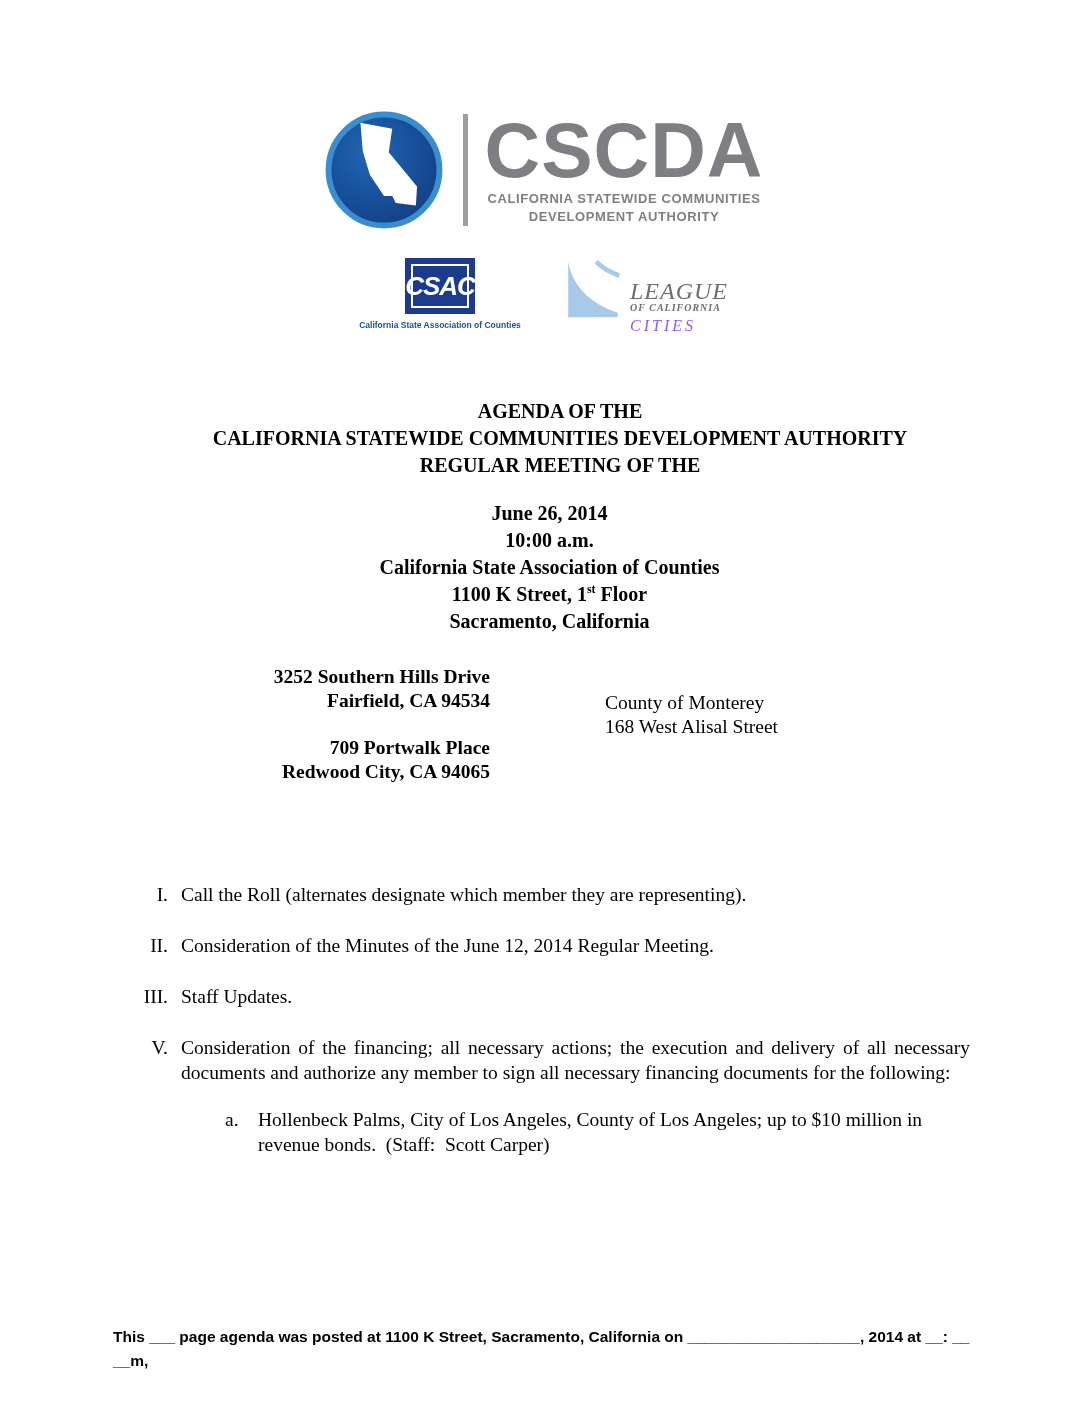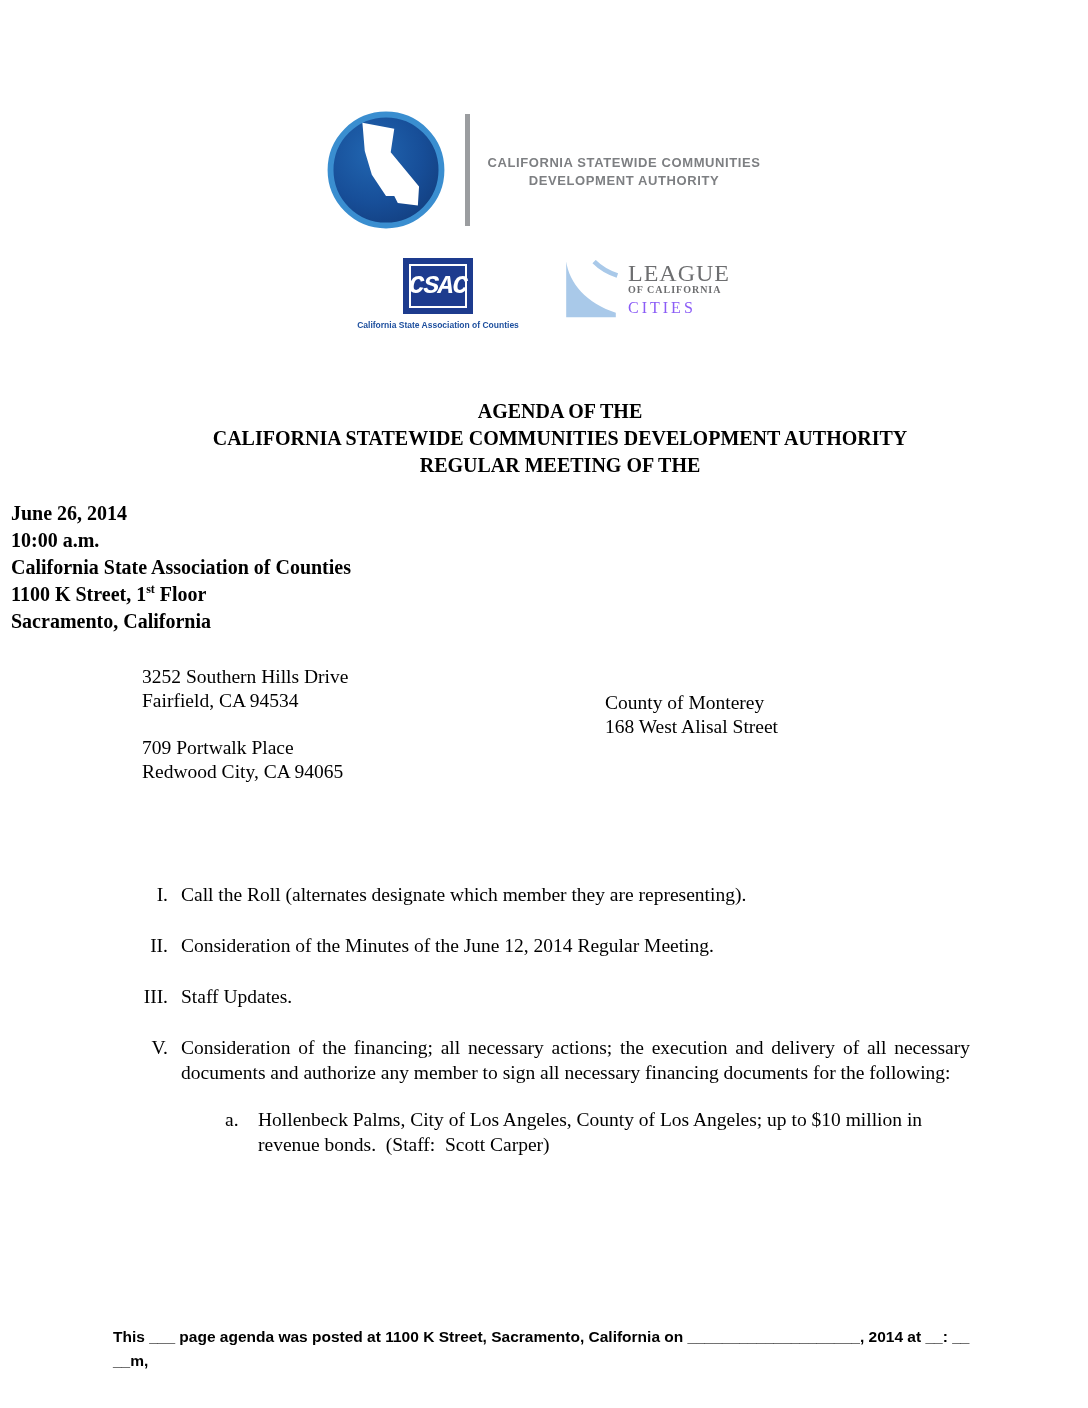--- a/index.html
+++ b/index.html
@@ -71,65 +71,65 @@
     position: relative;
     display: flex; align-items: center; justify-content: center;
   }
   .csac-square .inner {
     position: absolute; inset: 3px;
     border: 2px solid #ffffff;
     display: flex; align-items: center; justify-content: center;
   }
   .csac-acronym {
     color: #ffffff;
-    font-family: Liberation Mono, monospace;
+    font-family: Liberation Sans, sans-serif;
     font-weight: bold;
     font-style: italic;
     font-size: 26px;
     letter-spacing: -1px;
     text-align: right;
   }
   .csac-caption {
     margin-top: 6px;
     font-family: "Liberation Sans", sans-serif;
     font-weight: bold;
     font-size: 8.5px;
     color: #1d4f9e;
     white-space: nowrap;
   }
   .league-block { display: flex; align-items: flex-start; gap: 6px; margin-top: 2px; }
   .league-swoosh { width: 62px; height: 62px; flex: none; }
-  .league-text { display: flex; flex-direction: column; align-items: flex-start; margin-top: 2px; }
+  .league-text { display: flex; flex-direction: column; align-items: flex-start; margin-top: 20px; font-style: italic; }
   .league-l1 { font-family: "Liberation Serif", serif; font-size: 24px; line-height: 22px; color: #6d6e70; letter-spacing: 1px; }
   .league-l2 { font-family: "Liberation Serif", serif; font-size: 10px; line-height: 12px; color: #6d6e70; letter-spacing: 1px; font-weight: bold; }
   .league-l3 { font-family: "Liberation Serif", serif; font-size: 16px; line-height: 24px; color: #8b5cf6; letter-spacing: 3px; }
 
   
   .title-block {
     position: absolute;
     top: 398px; left: 16px; width: 100%;
     text-align: center;
     font-weight: bold;
     font-size: 20px;
     line-height: 27px;
   }
   .meeting-block {
     position: absolute;
     top: 500px; left: 0; width: 100%;
-    text-align: left;
+    text-align: center;
     font-weight: bold;
     font-size: 20px;
     line-height: 27px;
     padding-left: 11px;
   }
   .meeting-block sup { font-size: 12px; vertical-align: super; line-height: 0; }
 
   
   .locations { position: absolute; top: 665px; left: 0; width: 100%; height: 130px; font-size: 19.5px; line-height: 24px; }
-  .loc-left { position: absolute; left: 142px; width: 340px; text-align: left; }
+  .loc-left { position: absolute; left: 150px; width: 340px; text-align: right; font-weight: bold; }
   .loc-left .gap { height: 23px; }
   .loc-right { position: absolute; left: 605px; top: 26px; width: 330px; text-align: left; }
 
   
   .agenda { position: absolute; top: 882px; left: 115px; right: 118px; font-size: 19.5px; line-height: 25px; }
   .agenda-item { display: flex; margin-bottom: 26px; }
   .agenda-item .num { width: 66px; flex: none; text-align: right; padding-right: 13px; }
   .agenda-item .txt { flex: 1; }
   .agenda-item .txt.justify { text-align: justify; }
   .agenda-sub { display: flex; margin: 22px 0 0 110px; }
@@ -161,20 +161,21 @@
             <stop offset="60%" stop-color="#174e98"></stop>
             <stop offset="100%" stop-color="#123d7d"></stop>
           </radialGradient>
         </defs>
         <circle cx="50" cy="50" r="47" fill="url(#circGrad)" stroke="#3a8ed0" stroke-width="5"></circle>
         <path d="M30,10 L57,15 L54,35 L78,64 L77,80 L60,78 L57,72 L50,72 L38,54 L32,34 Z" fill="#ffffff"></path>
       </svg>
     </div>
     <div class="cscda-divider"></div>
     <div class="cscda-textcol">
+      <div class="cscda-word">CSCDA</div>
       <div class="cscda-tagline">
         <span>CALIFORNIA STATEWIDE COMMUNITIES</span><br>
         <span>DEVELOPMENT AUTHORITY</span>
       </div>
     </div>
   </div>
 
   <div class="logo-row2">
     <div class="csac-block">
       <div class="csac-square">

